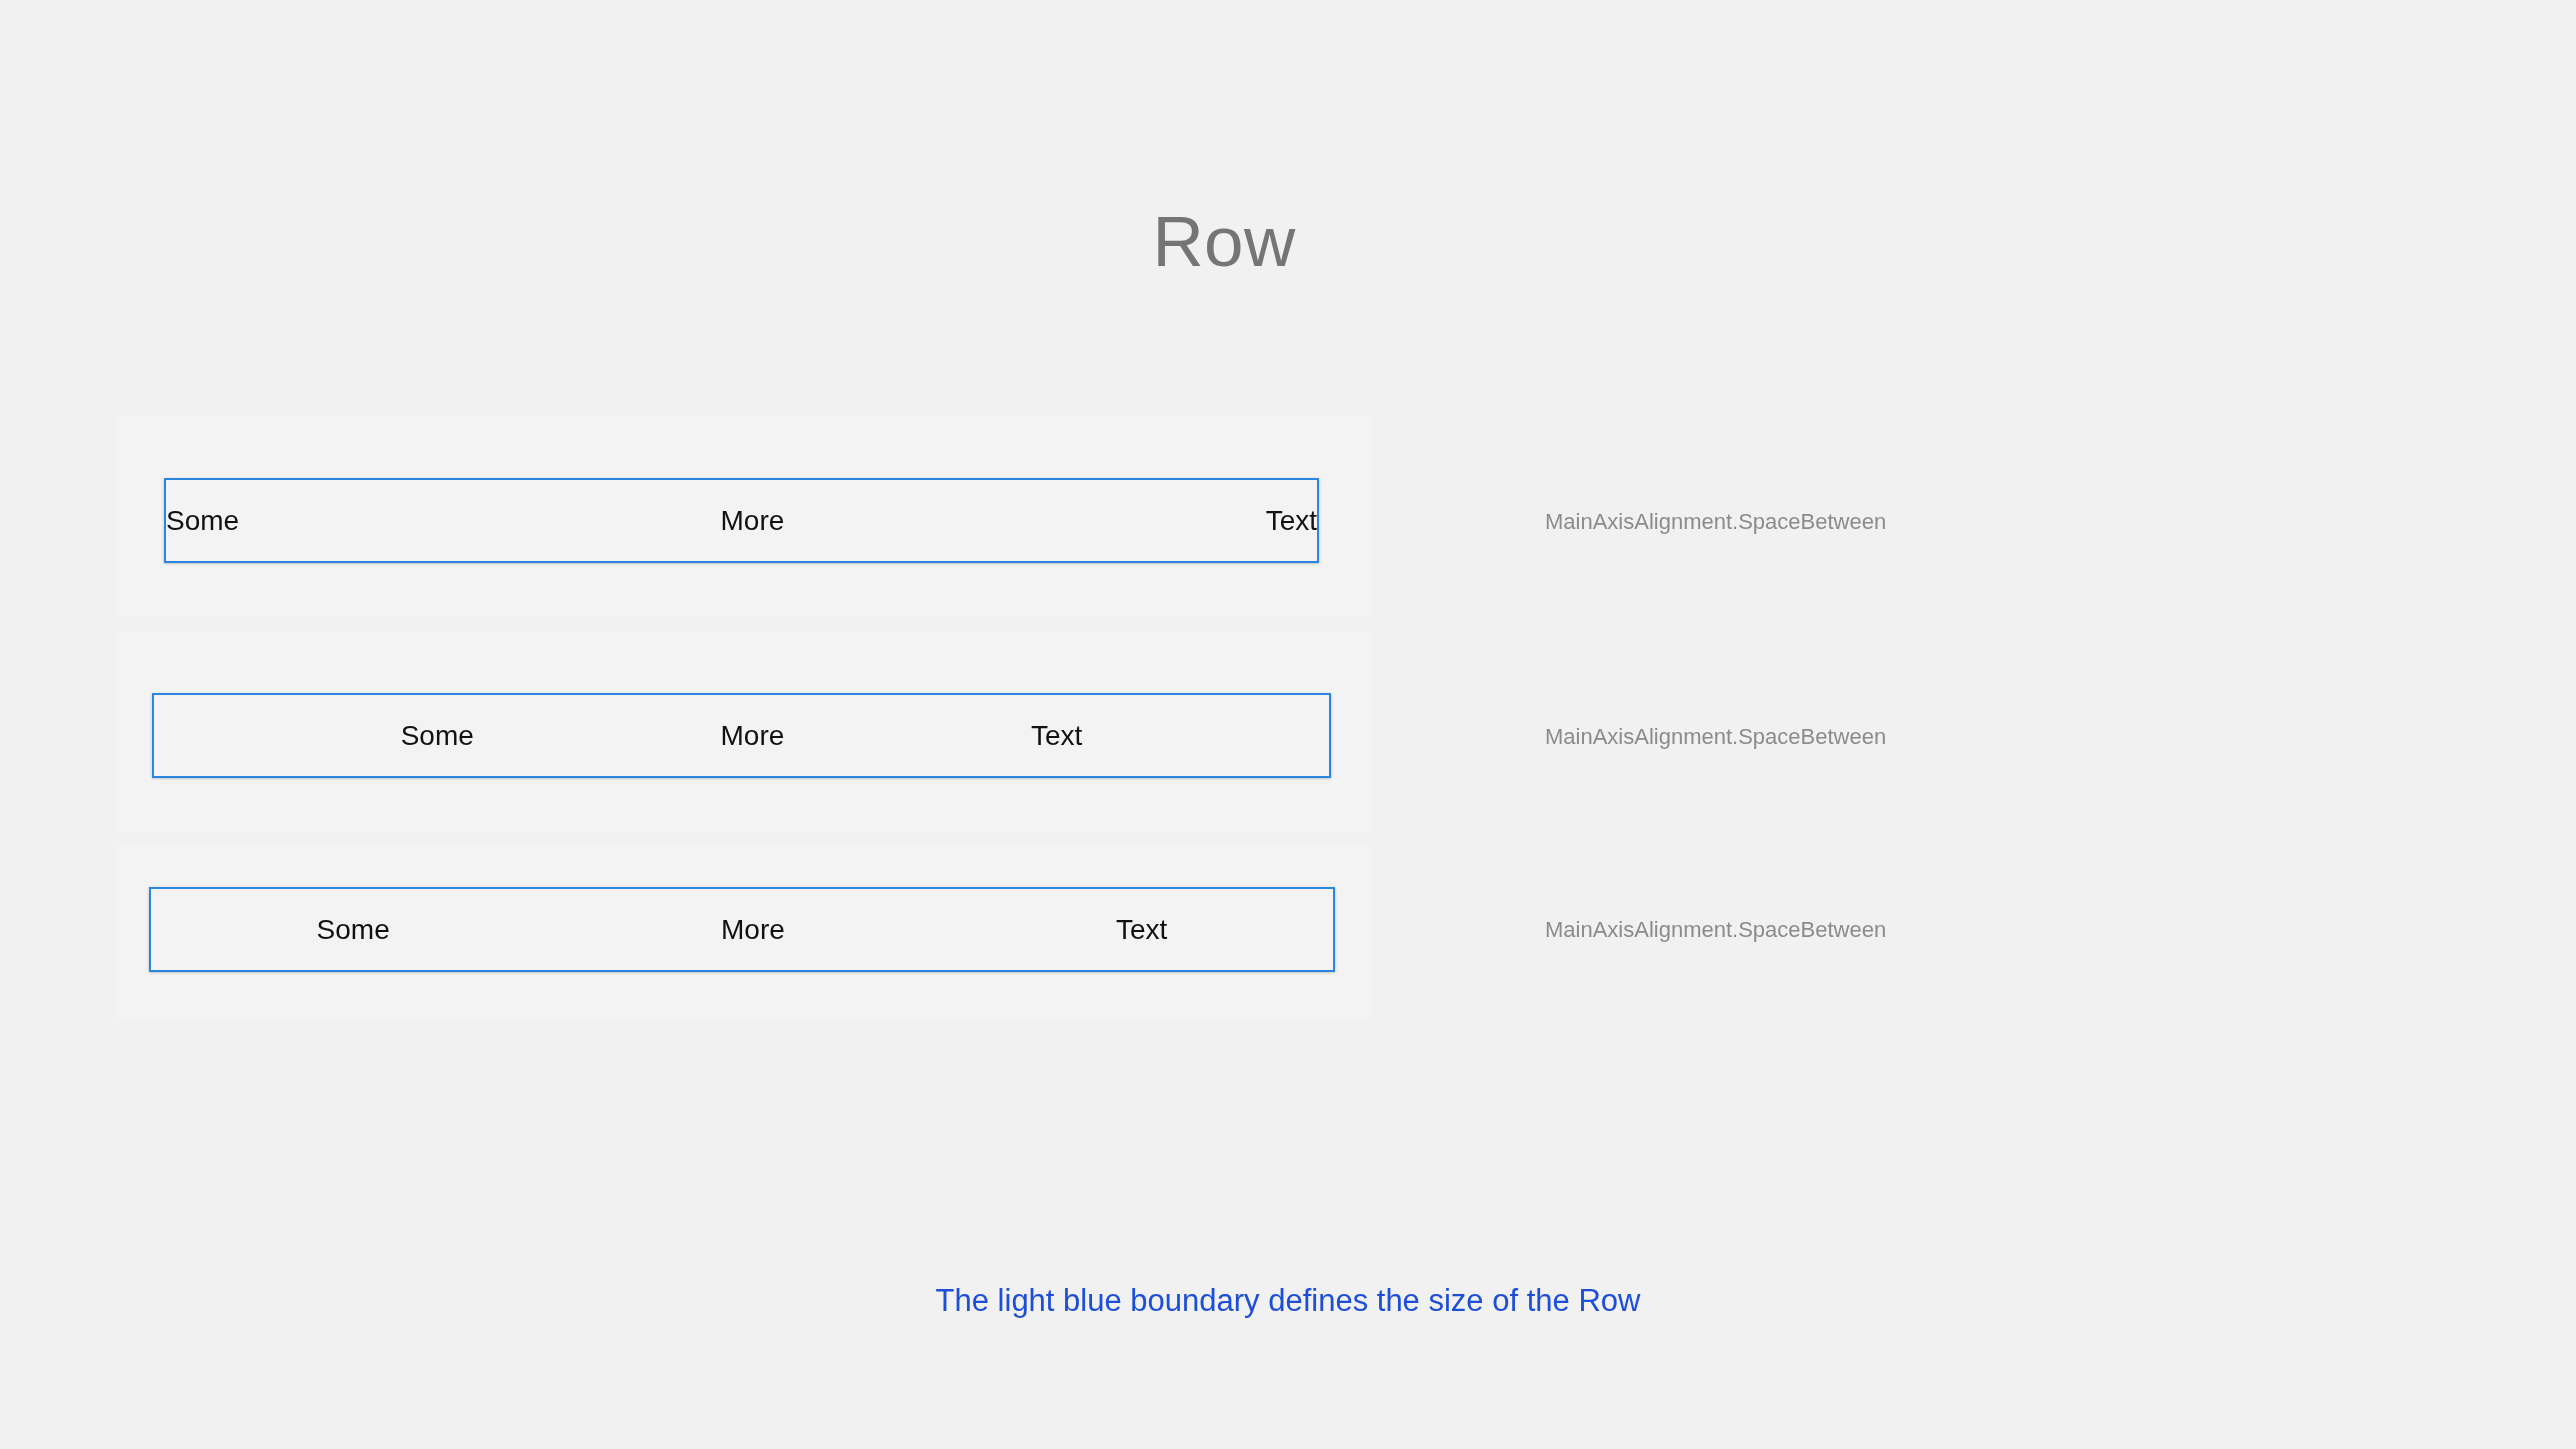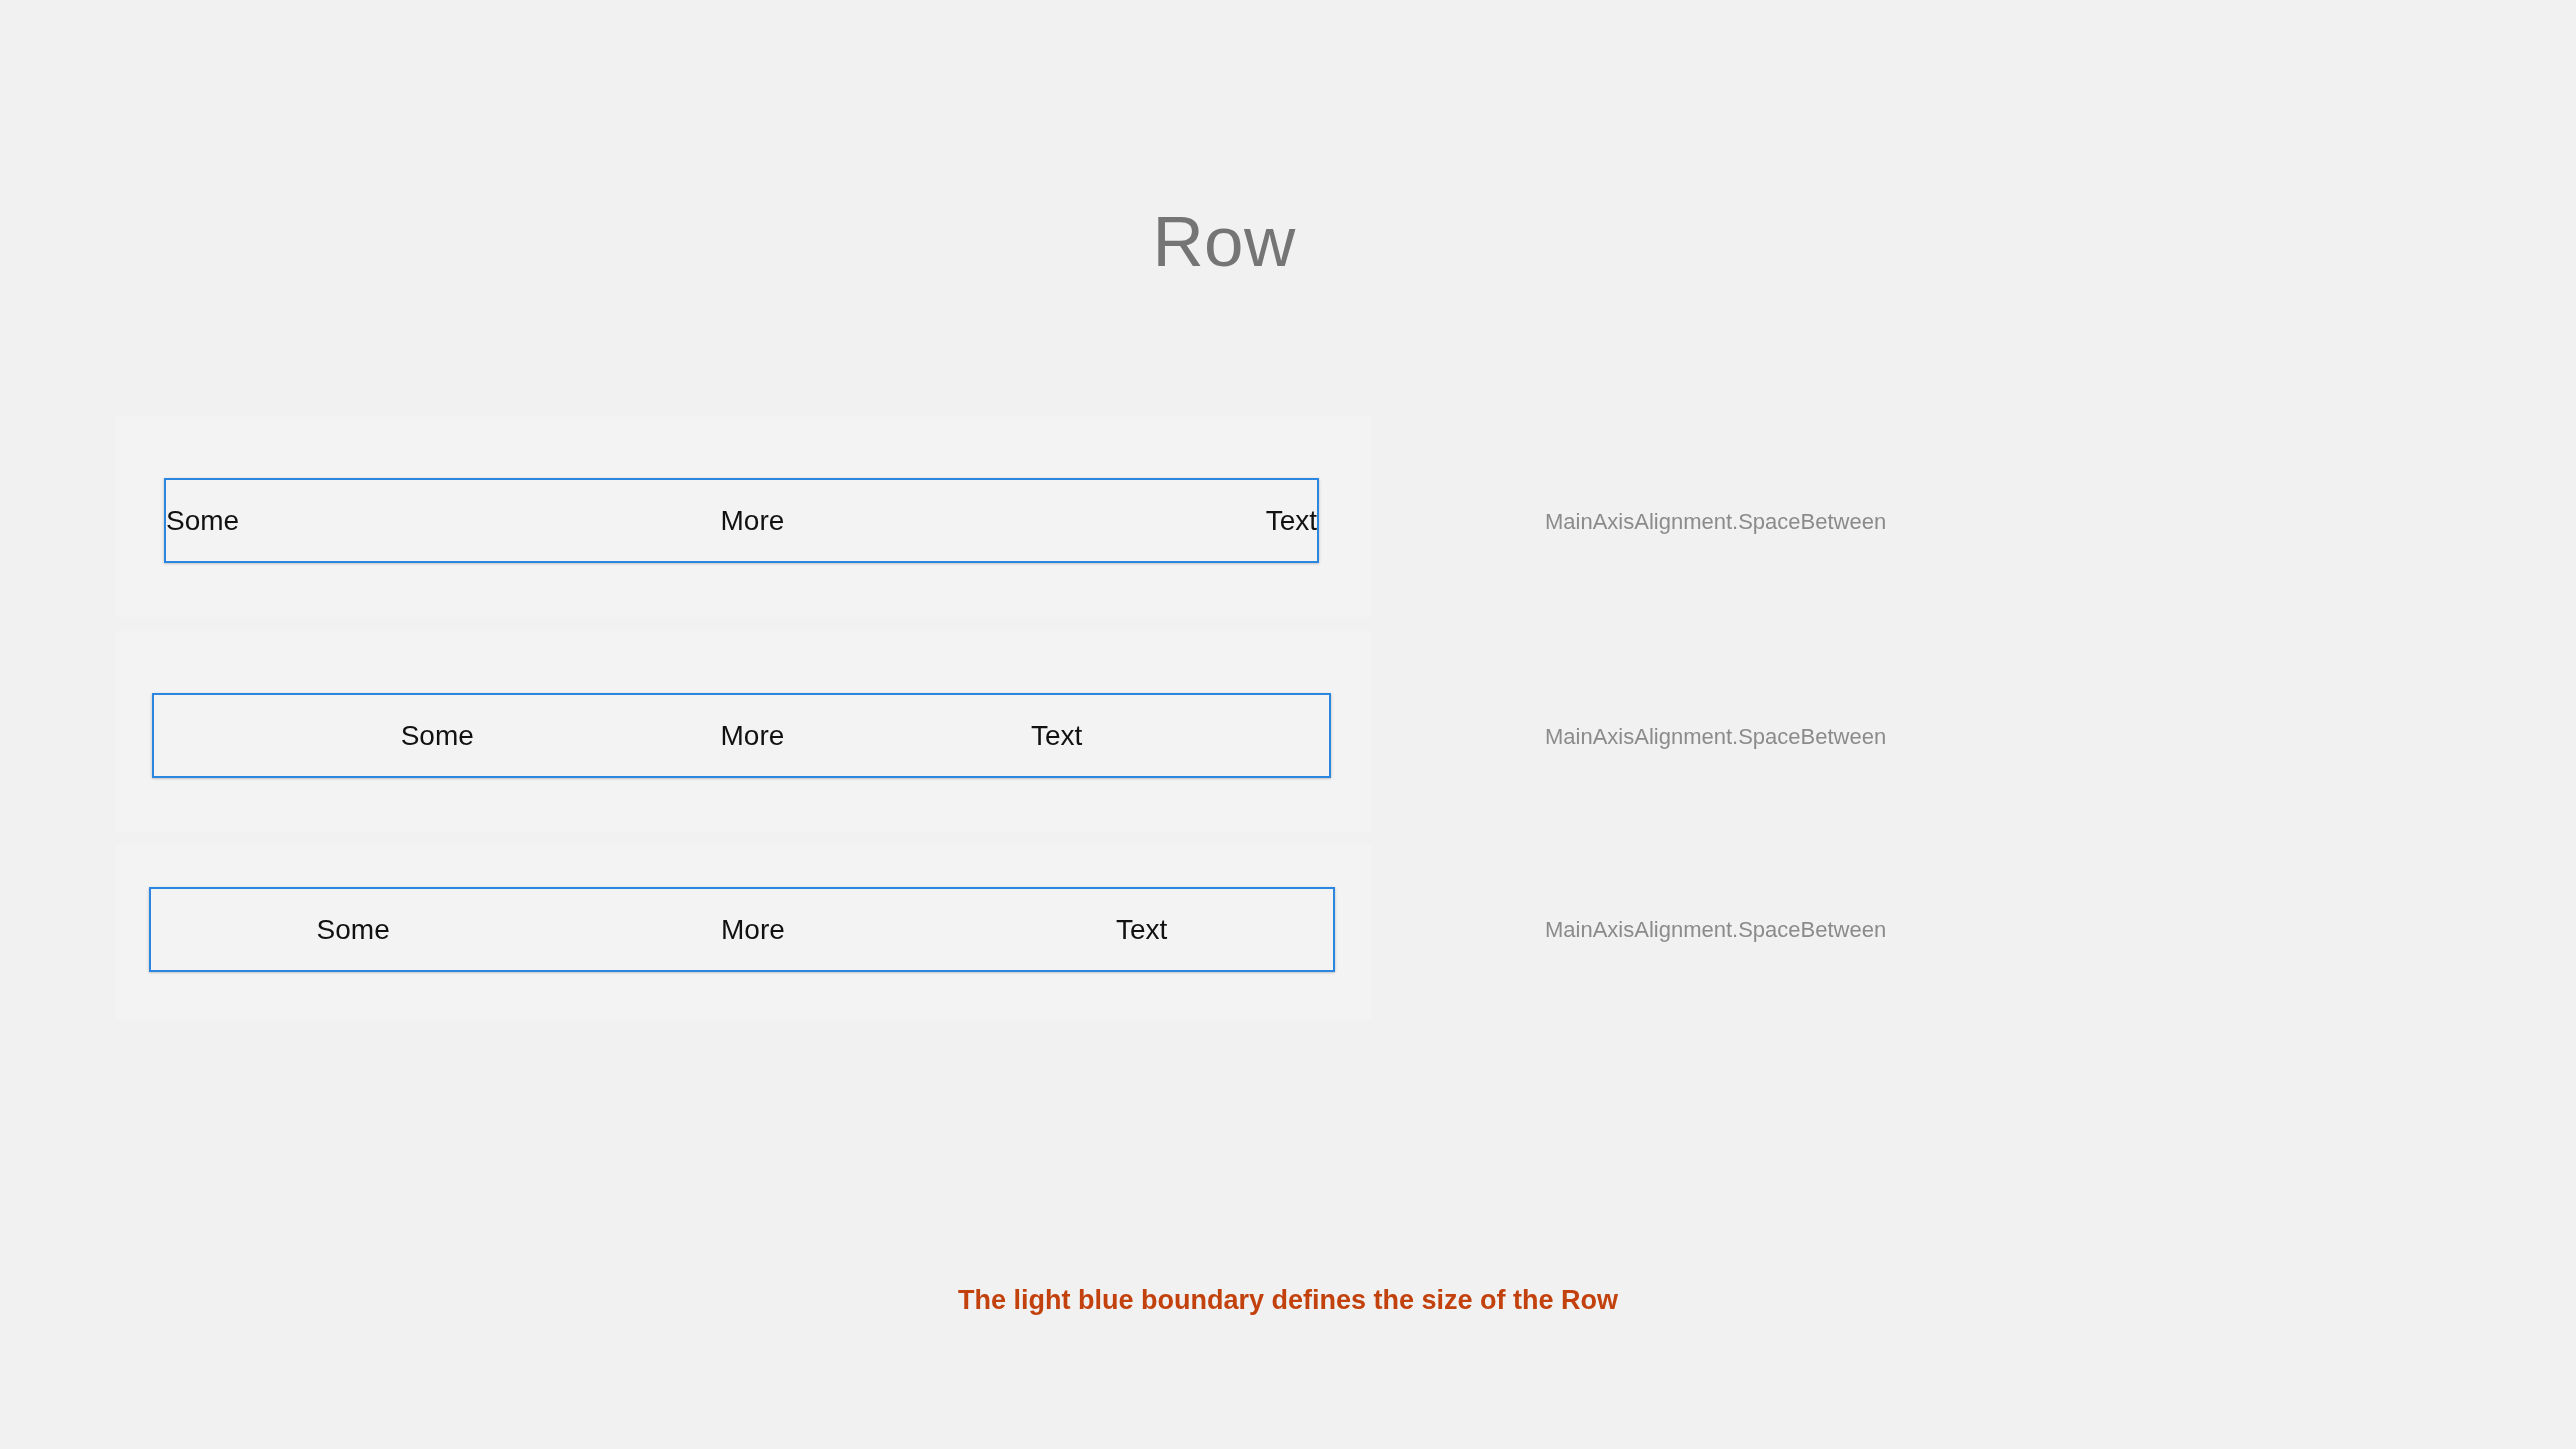--- a/index.html
+++ b/index.html
@@ -109,24 +109,23 @@
   .demo-row.r1 .align-label { top: 87px; }
   .demo-row.r2 .align-label { top: 66px; }
 
   
   #footnote {
     position: absolute;
     top: 1283px;
     left: 0;
     width: 2576px;
     text-align: center;
-    font-size: 27px;
+    font-size: 31px;
     line-height: 35px;
-    color: #c2410c;
-    font-weight: bold;
+    color: #1d4ed8;
   }
 </style>
 </head>
 <body>
 
 <div id="page-title">Row</div>
 
 <div id="demo-area">
 
   <div class="demo-row r0">

